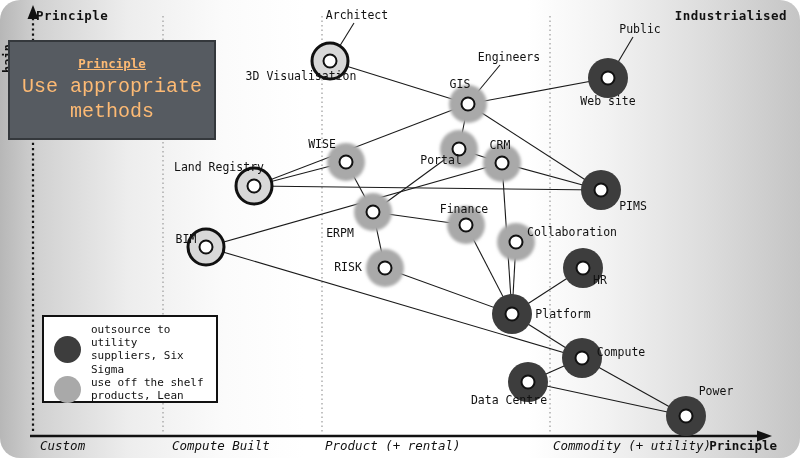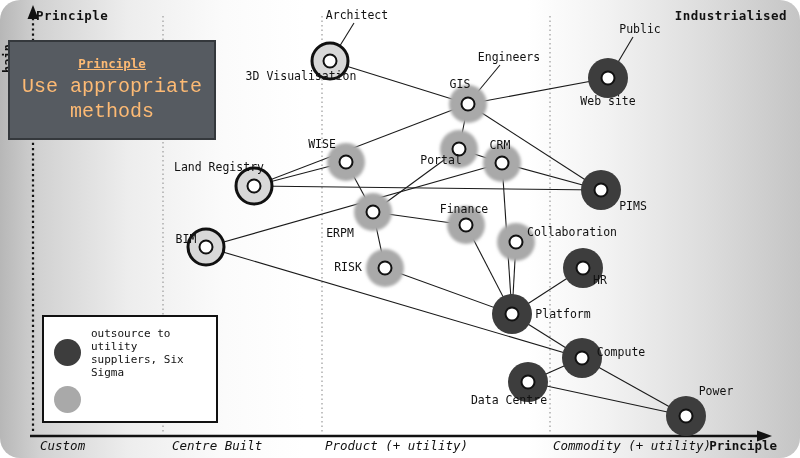--- a/index.html
+++ b/index.html
@@ -24,21 +24,21 @@
   }
   .title-box{
     position:absolute;left:8px;top:40px;width:208px;height:100px;
     border:2px solid #34383c;color:#fdba74;text-align:center;
     display:flex;flex-direction:column;justify-content:center;gap:3px;
     padding:4px 8px;
   }
   .title-kicker{font-size:12.5px;font-weight:bold;text-decoration:underline;}
   .title-main{font-size:20px;line-height:1.25;font-family:Liberation Mono, monospace;}
   .legend{
-    position:absolute;left:42px;top:315px;width:176px;height:108px;
+    position:absolute;left:42px;top:315px;width:176px;height:88px;
     background:#fff;border:2px solid #111;padding:6px 6px 4px 10px;
     display:flex;flex-direction:column;justify-content:space-around;
   }
   .legend-row{display:flex;align-items:center;gap:10px;}
   .swatch{width:27px;height:27px;border-radius:50%;flex:0 0 auto;}
   .swatch.utility{background:#3d3d3d;}
   .swatch.product{background:#a9a9a9;}
   .swatch.custom{background:#d8d8d8;border:3px solid #111;}
   .legend-label{font-size:11px;line-height:1.2;white-space:pre-line;}
   .stage-label{position:absolute;top:438px;font-size:12.5px;font-style:italic;}
@@ -208,21 +208,23 @@
   </div>
 
   <div class="legend">
     <div class="legend-row">
       <span class="swatch utility"></span>
       <span class="legend-label">outsource to utility
 suppliers, Six Sigma</span>
     </div>
     <div class="legend-row">
       <span class="swatch product"></span>
+      <span class="legend-label">use off the shelf
+products, Lean</span>
     </div>
   </div>
 
   <span class="stage-label" style="left:40px">Custom</span>
-  <span class="stage-label" style="left:172px">Centre Built</span>
-  <span class="stage-label" style="left:325px">Product (+ utility)</span>
+  <span class="stage-label" style="left:172px">Compute Built</span>
+  <span class="stage-label" style="left:325px">Product (+ rental)</span>
   <span class="stage-label" style="left:553px">Commodity (+ utility)</span>
   <span class="stage-label evolution">Principle</span>
 </div>
 
 </body></html>

